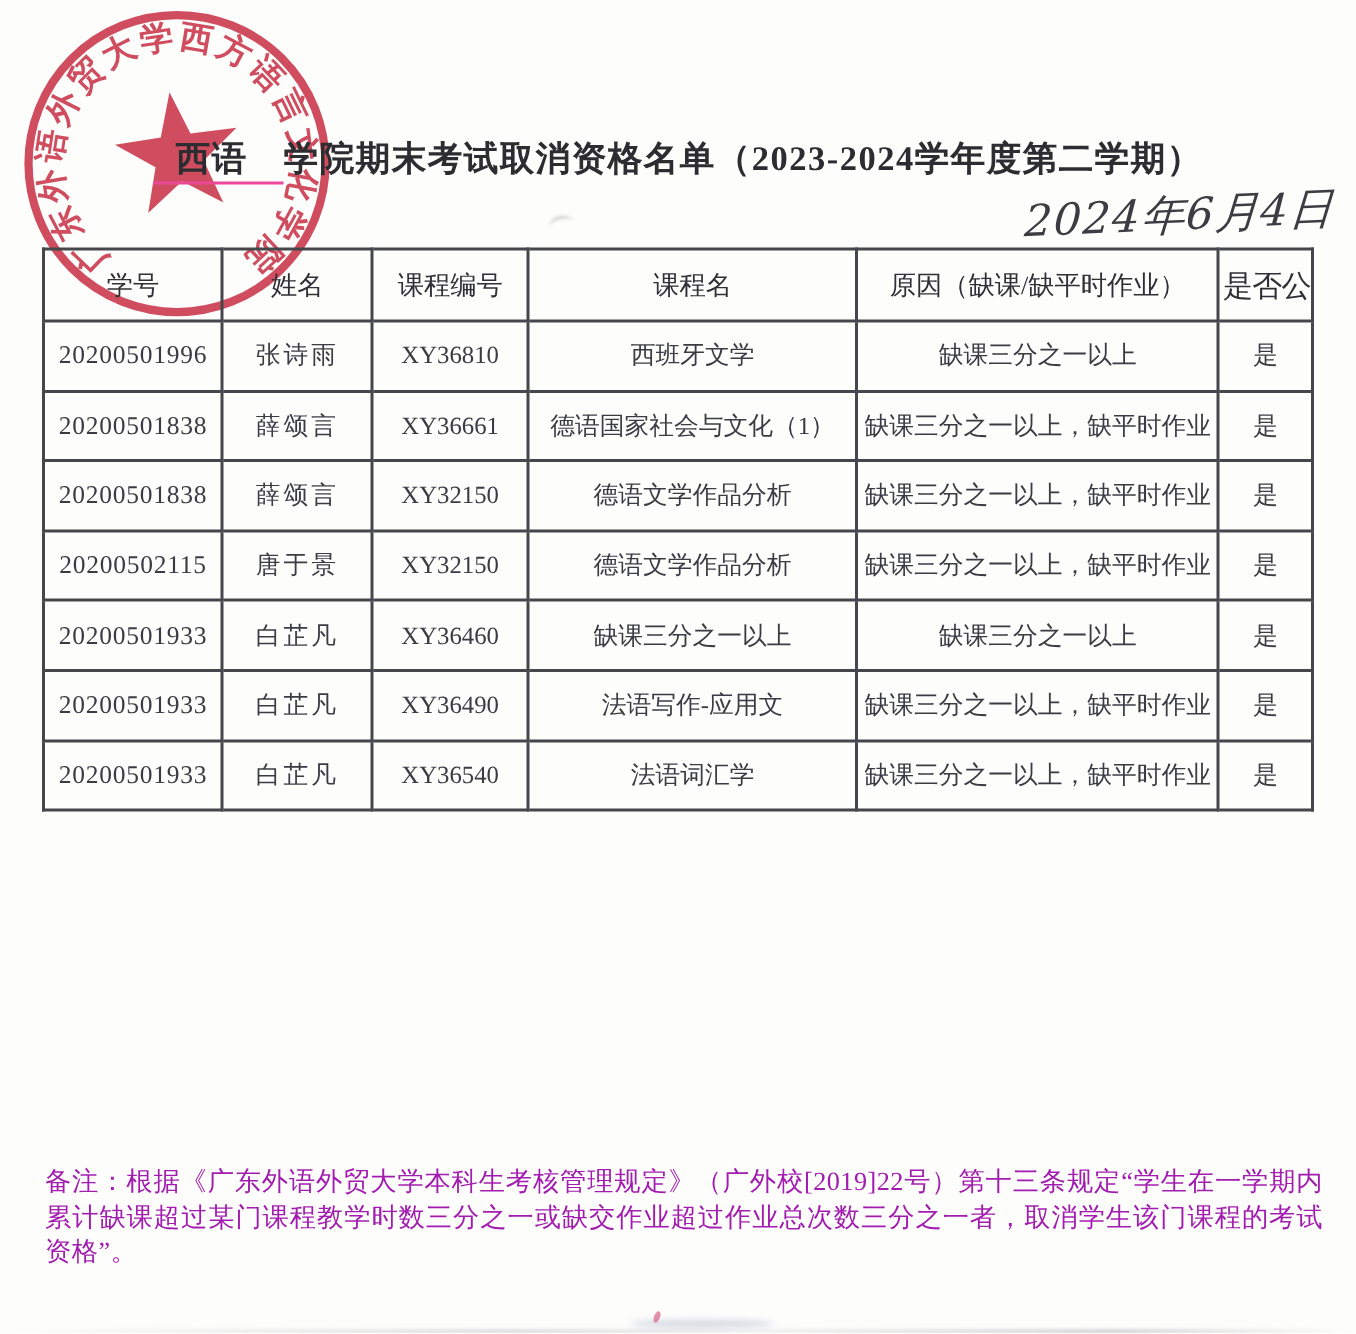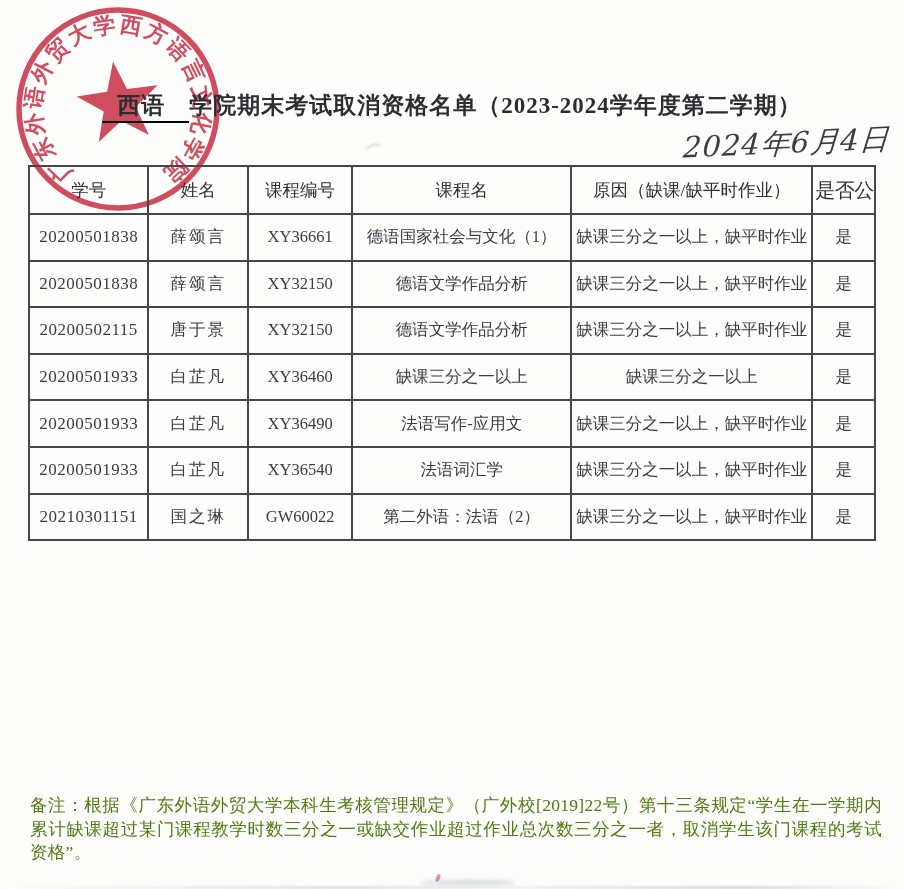--- a/index.html
+++ b/index.html
@@ -10,21 +10,21 @@
     color:#33333a;
   }
 
   
   .doc-title {
     position:absolute; left:0; right:0; top:90px;
     text-align:center; font-size:23px; font-weight:bold;
     color:#2c2c31; letter-spacing:1px; white-space:nowrap;
   }
   .doc-title .blank {
-    border-bottom:2px solid #000000;
+    border-bottom:2px solid #ec4899;
     padding:0 24px 3px 15px;
     font-family:Liberation Serif, serif;
   }
 
   
   .hand-date {
     position:absolute; top:124px; right:14px;
     font-size:29px; color:#3c3c42;
     font-style:italic; letter-spacing:1px;
     transform:rotate(-2.5deg) skewX(-6deg);
@@ -60,22 +60,22 @@
     height:44.6px; font-size:16.5px; color:#3b3b44;
     white-space:nowrap;
   }
   table.roster td.c0 { font-size:17px; letter-spacing:.5px; }
   table.roster td.c1 { letter-spacing:2px; }
   col.c0{width:14.1%} col.c1{width:11.8%} col.c2{width:12.3%}
   col.c3{width:25.9%} col.c4{width:28.5%} col.c5{width:7.4%}
 
   
   .footnote {
-    position:absolute; left:30px; top:794px; width:852px; margin:0;
-    font-size:17.5px; line-height:23.5px; color:#4d7c0f;
+    position:absolute; left:30px; top:776px; width:852px; margin:0;
+    font-size:17.5px; line-height:23.5px; color:#a21caf;
     text-align:justify; letter-spacing:.3px;
   }
 
   
   .pencil-mark {
     position:absolute; left:366px; top:144px; width:16px; height:9px;
     border-top:2px solid rgba(125,125,130,.35); border-radius:50%;
     transform:rotate(-14deg); filter:blur(1px);
   }
   .smudge-bottom {
@@ -133,20 +133,28 @@
         <th class="c0">学号</th>
         <th class="c1">姓名</th>
         <th class="c2">课程编号</th>
         <th class="c3">课程名</th>
         <th class="c4">原因（缺课/缺平时作业）</th>
         <th class="c5">是否公示</th>
       </tr>
     </thead>
     <tbody>
         <tr>
+          <td class="c0">20200501996</td>
+          <td class="c1">张诗雨</td>
+          <td class="c2">XY36810</td>
+          <td class="c3">西班牙文学</td>
+          <td class="c4">缺课三分之一以上</td>
+          <td class="c5">是</td>
+        </tr>
+        <tr>
           <td class="c0">20200501838</td>
           <td class="c1">薛颂言</td>
           <td class="c2">XY36661</td>
           <td class="c3">德语国家社会与文化（1）</td>
           <td class="c4">缺课三分之一以上，缺平时作业</td>
           <td class="c5">是</td>
         </tr>
         <tr>
           <td class="c0">20200501838</td>
           <td class="c1">薛颂言</td>
@@ -180,28 +188,20 @@
           <td class="c5">是</td>
         </tr>
         <tr>
           <td class="c0">20200501933</td>
           <td class="c1">白芷凡</td>
           <td class="c2">XY36540</td>
           <td class="c3">法语词汇学</td>
           <td class="c4">缺课三分之一以上，缺平时作业</td>
           <td class="c5">是</td>
         </tr>
-        <tr>
-          <td class="c0">20210301151</td>
-          <td class="c1">国之琳</td>
-          <td class="c2">GW60022</td>
-          <td class="c3">第二外语：法语（2）</td>
-          <td class="c4">缺课三分之一以上，缺平时作业</td>
-          <td class="c5">是</td>
-        </tr>
       </tbody>
   </table>
 
   <p class="footnote">备注：根据《广东外语外贸大学本科生考核管理规定》（广外校[2019]22号）第十三条规定“学生在一学期内累计缺课超过某门课程教学时数三分之一或缺交作业超过作业总次数三分之一者，取消学生该门课程的考试资格”。</p>
 
   <div class="pencil-mark"></div>
   <div class="smudge-bottom"></div>
   <div class="smudge-blue"></div>
   <div class="pink-fleck"></div>
 

